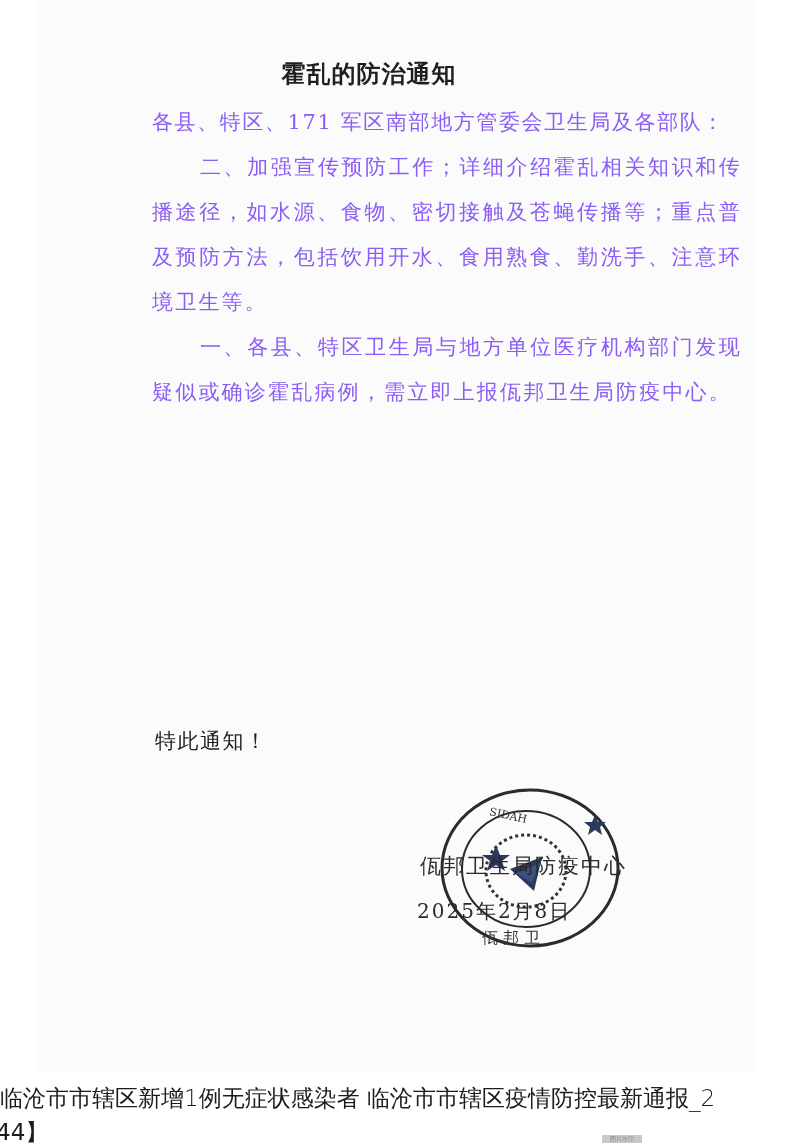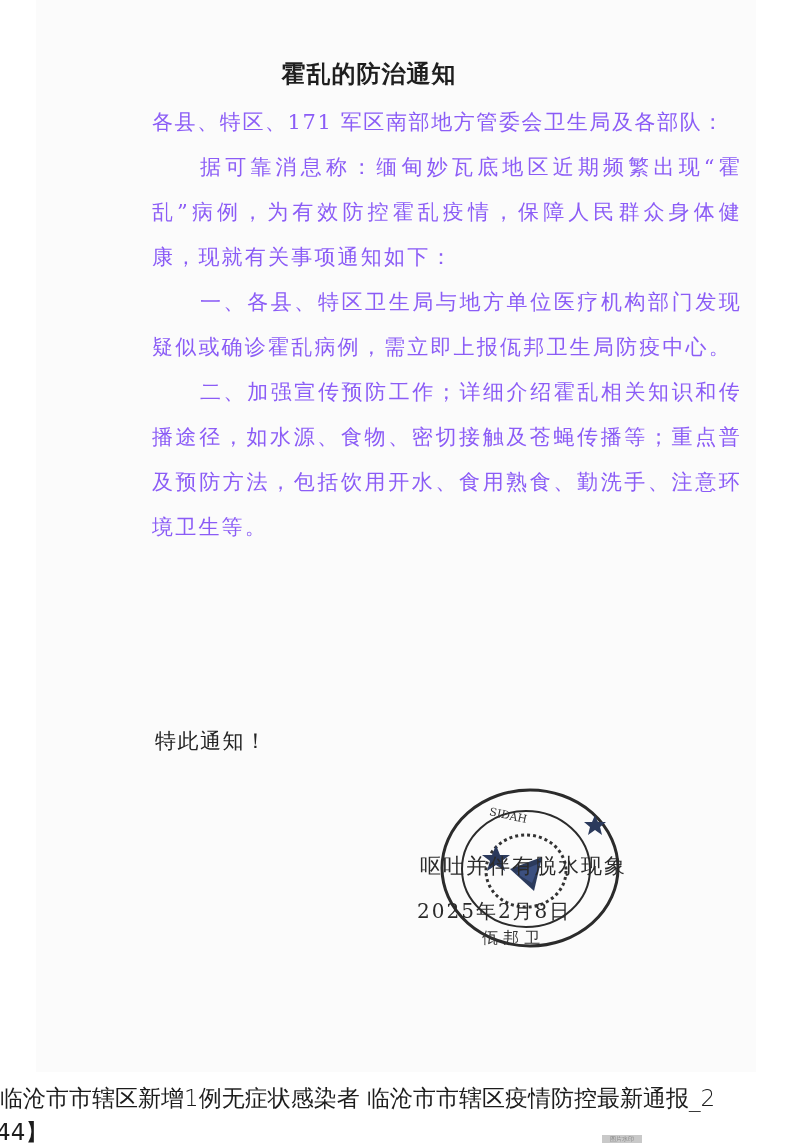--- a/index.html
+++ b/index.html
@@ -132,40 +132,39 @@
 </style>
 </head>
 <body>
 
 <div class="doc-sheet"></div>
 
 <div class="doc-title">霍乱的防治通知</div>
 
 <div class="doc-body">
   <p class="addressee">各县、特区、171 军区南部地方管委会卫生局及各部队：</p>
-  <p class="indent">据可靠消息称：缅甸妙瓦底地区近期频繁出现“霍乱”病例，为有效防控霍乱疫情，保障人民群众身体健康，现就有关事项通知如下：</p>
+  <p class="indent">二、加强宣传预防工作；详细介绍霍乱相关知识和传播途径，如水源、食物、密切接触及苍蝇传播等；重点普及预防方法，包括饮用开水、食用熟食、勤洗手、注意环境卫生等。</p>
   <p class="indent">一、各县、特区卫生局与地方单位医疗机构部门发现疑似或确诊霍乱病例，需立即上报佤邦卫生局防疫中心。</p>
-  <p class="indent">二、加强宣传预防工作；详细介绍霍乱相关知识和传播途径，如水源、食物、密切接触及苍蝇传播等；重点普及预防方法，包括饮用开水、食用熟食、勤洗手、注意环境卫生等。</p>
 </div>
 
 <div class="closing">特此通知！</div>
 
 <div class="stamp-wrap">
   <svg class="stamp-svg" width="200" height="170" viewBox="0 0 200 170">
     <ellipse cx="100" cy="85" rx="88" ry="78" fill="none" stroke="#2b2b2b" stroke-width="3"></ellipse>
     <ellipse cx="96" cy="86" rx="64" ry="58" fill="none" stroke="#2b2b2b" stroke-width="2"></ellipse>
     <ellipse cx="96" cy="88" rx="40" ry="36" fill="none" stroke="#333" stroke-width="3" stroke-dasharray="3 3"></ellipse>
     <path d="M80 86 L112 74 L104 108 Z" fill="#2b3a5c"></path>
     <path d="M86 90 L110 80 L102 100 Z" fill="#3c5080"></path>
     <polygon points="66,62 70,72 80,72 72,78 75,88 66,82 57,88 60,78 52,72 62,72" fill="#2b3a5c"></polygon>
     <polygon points="165,32 168,39 176,39 170,44 172,52 165,47 158,52 160,44 154,39 162,39" fill="#2b3a5c"></polygon>
     <text x="58" y="40" font-size="11" fill="#333" font-family="DejaVu Serif, serif" transform="rotate(12 96 40)">SIDAH</text>
     <text x="52" y="160" font-size="16" fill="#333" font-family="DejaVu Serif, serif">佤 邦 卫</text>
   </svg>
 </div>
 
-<div class="sign-org">呕吐并伴有脱水现象</div>
+<div class="sign-org">佤邦卫生局防疫中心</div>
 <div class="sign-date">2025年2月8日</div>
 
 <div class="caption">临沧市市辖区新增1例无症状感染者  临沧市市辖区疫情防控最新通报_2</div>
 <div class="caption-line2">44】</div>
 
 <div class="watermark">图片水印</div>
 
 </body></html>

